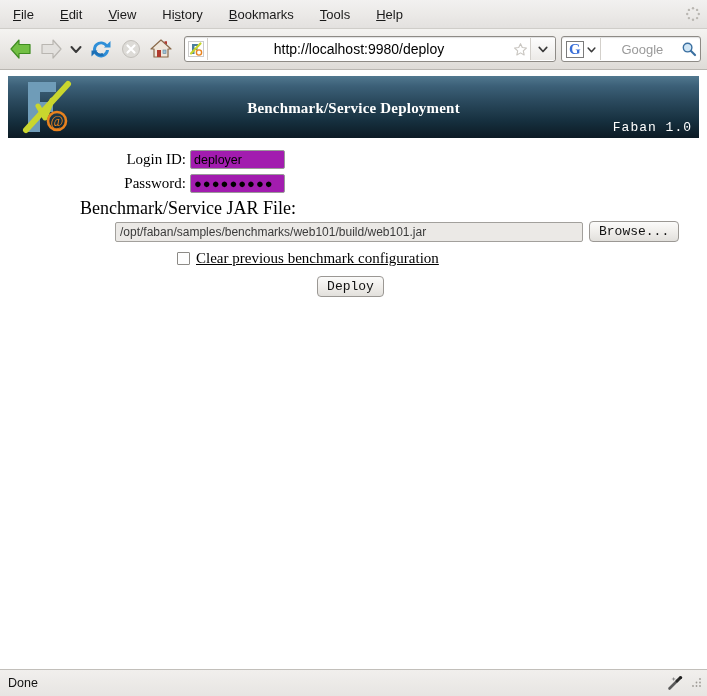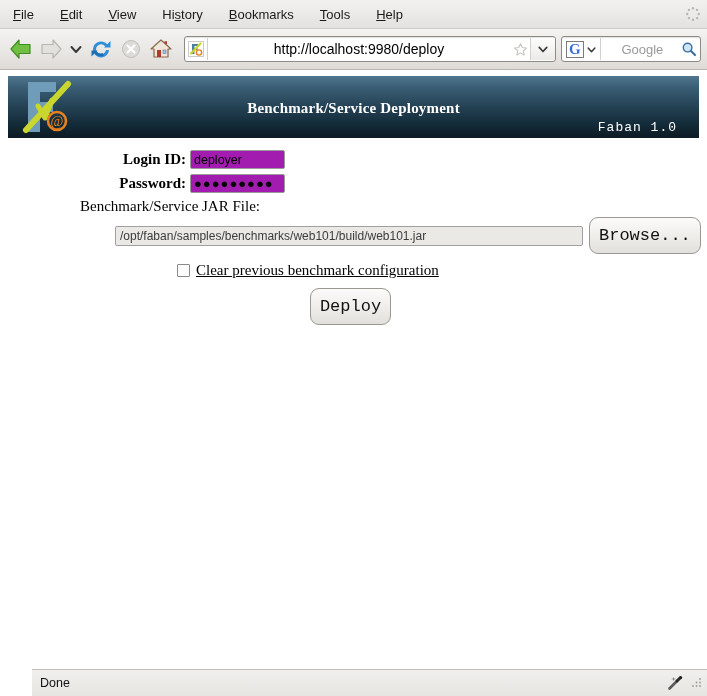--- a/index.html
+++ b/index.html
@@ -145,21 +145,21 @@
   .banner-title {
     position: absolute; left: 0; right: 0; top: 24px;
     text-align: center;
     color: #ffffff;
     font-family: "Liberation Serif", serif;
     font-weight: bold;
     font-size: 15px;
     letter-spacing: 0.2px;
   }
   .banner-version {
-    position: absolute; right: 22px; bottom: 3px;
+    position: absolute; right: 7px; bottom: 3px;
     color: #ffffff;
     font-family: "Liberation Mono", monospace;
     font-size: 13px;
     letter-spacing: 1px;
   }
 
   .form-area {
     padding-top: 12px;
     font-family: "Liberation Serif", serif;
     color: #000;
@@ -168,67 +168,67 @@
     display: flex; align-items: center;
     margin-bottom: 5px;
   }
   .lbl {
     font-family: "Liberation Serif", serif;
     font-size: 15px;
     color: #000;
     text-align: right;
     white-space: nowrap;
   }
-  .lbl-fixed { width: 186px; padding-right: 4px; font-weight: bold; }
+  .lbl-fixed { width: 186px; padding-right: 4px; }
 
   .txtinput {
     height: 17px;
     border: 1px solid #9a9a9a;
     border-radius: 2px;
     background: #a21caf;
     font-family: "Liberation Sans", sans-serif;
     font-size: 12.5px;
     color: #000;
     padding: 0 3px;
     display: flex; align-items: center;
     box-sizing: content-box;
   }
   #login-input { width: 87px; }
   #password-input { width: 87px; letter-spacing: 1px; font-size: 13px; }
   .dots { color:#000; font-size: 11px; letter-spacing: 2px; }
 
   .jar-label {
     margin: 4px 0 2px 80px;
     font-family: "Liberation Serif", serif;
-    font-size: 15px;
+    font-size: 18px;
   }
   .file-row {
     display: flex; align-items: center;
     margin-left: 115px;
   }
   .file-input {
     width: 458px; height: 18px;
     border: 1px solid #a2a09c;
     border-radius: 2px;
     background: #ebe9e6;
     color: #3b3b3b;
     font-family: "Liberation Sans", sans-serif;
     font-size: 12px;
     padding: 0 4px;
     display: flex; align-items: center;
     white-space: nowrap; overflow: hidden;
   }
   .btn {
     border: 1px solid #9b9894;
-    border-radius: 9px;
+    border-radius: 4px;
     background: linear-gradient(to bottom,#fbfbfa 0%, #f0eeeb 50%, #e2e0dc 100%);
     font-family: "Liberation Mono", monospace;
-    font-size: 17px;
+    font-size: 13px;
     color: #111;
-    padding: 10px 9px;
+    padding: 2px 9px;
     cursor: pointer;
     line-height: 15px;
   }
   #browse-button { margin-left: 6px; }
 
   .check-row {
     display: flex; align-items: center;
     margin: 8px 0 0 177px;
   }
   .checkbox {
@@ -250,21 +250,20 @@
 
   
   .statusbar {
     height: 26px;
     background: linear-gradient(to bottom,#f1efed 0%,#e7e5e2 100%);
     border-top: 1px solid #c2bfba;
     display: flex; align-items: center;
     padding: 0 4px 0 8px;
     flex: none;
     position: relative;
-    margin-left: 32px;
   }
   .status-text {
     font-size: 12.5px;
     color: #111;
     font-family: "Liberation Sans", sans-serif;
   }
   .status-spacer { flex: 1 1 auto; }
   .status-icon { width: 20px; height: 20px; display:flex; align-items:center; justify-content:center; cursor:pointer;}
   .grip { width: 14px; height: 14px; margin-left: 4px; }
 </style>

